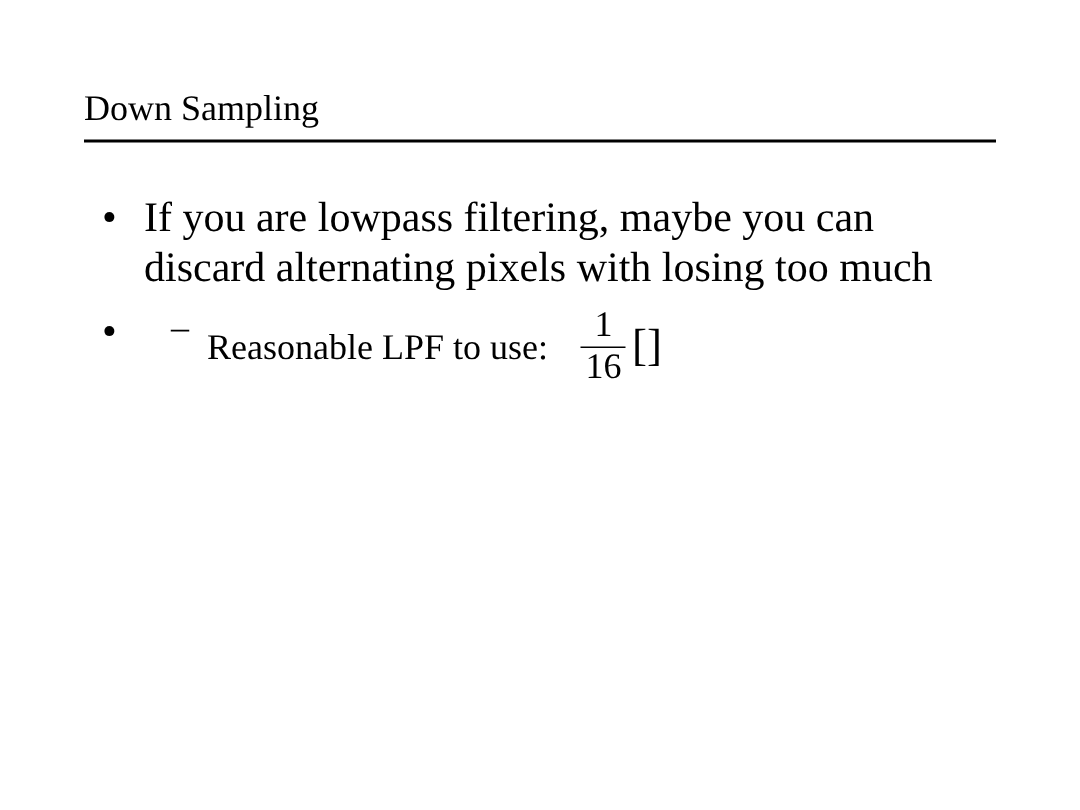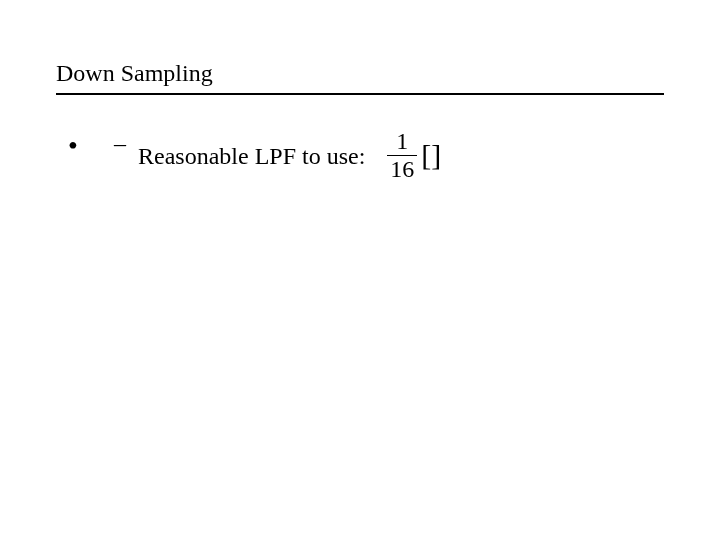--- a/index.html
+++ b/index.html
@@ -103,20 +103,23 @@
   }
 </style>
 </head>
 <body>
 
 <div class="slide">
   <h1 class="title">Down Sampling</h1>
   <hr class="rule">
   <ul class="level1">
     <li>
+      <span>If you are lowpass filtering, maybe you can discard alternating pixels with losing too much</span>
+    </li>
+    <li>
       <ul class="level2">
         <li>
           <span class="lpf-text">Reasonable LPF to use:</span>
           <span class="formula">
             <span class="fraction">
               <span class="num">1</span>
               <span class="bar"></span>
               <span class="den">16</span>
             </span>
             <span class="bracket">[</span>

